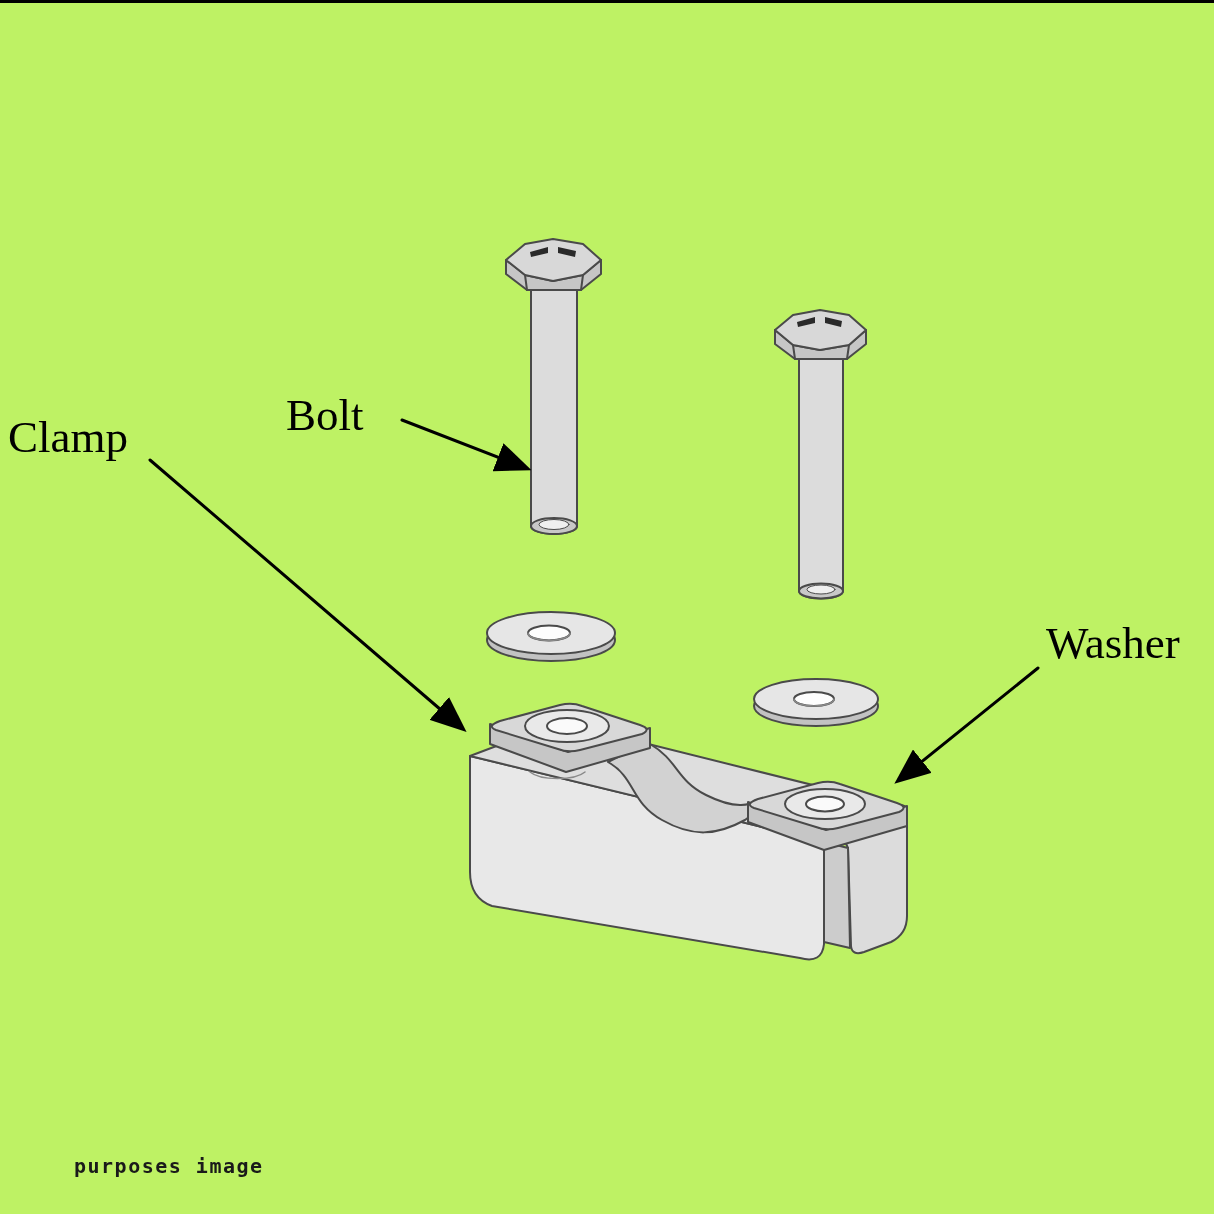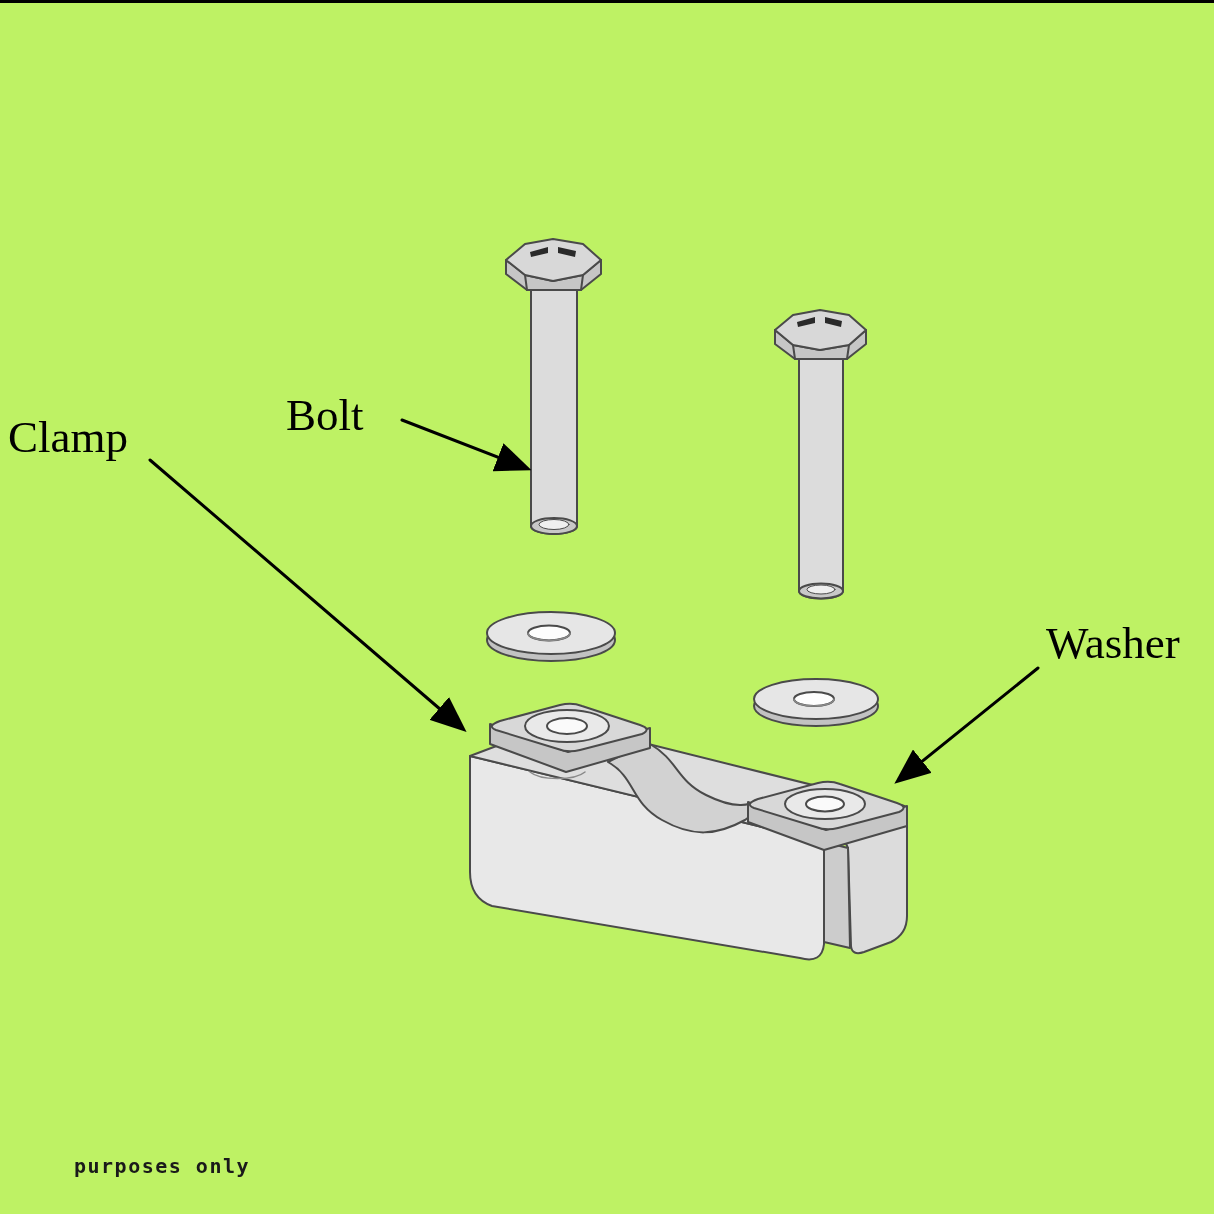--- a/index.html
+++ b/index.html
@@ -132,15 +132,15 @@
       <line x1="150" y1="460" x2="462" y2="728" marker-end="url(#arrowhead)"></line>
       <line x1="402" y1="420" x2="526" y2="468" marker-end="url(#arrowhead)"></line>
       <line x1="1038" y1="668" x2="899" y2="780" marker-end="url(#arrowhead)"></line>
     </g>
 
     <text class="part-label" x="8" y="452">Clamp</text>
     <text class="part-label" x="286" y="430">Bolt</text>
     <text class="part-label" x="1046" y="658">Washer</text>
   </svg>
 
-  <div id="disclaimer-line2" class="disclaimer">purposes only</div>
+  <div id="disclaimer-line2" class="disclaimer">purposes image</div>
 
 </div>
 
 </body></html>

